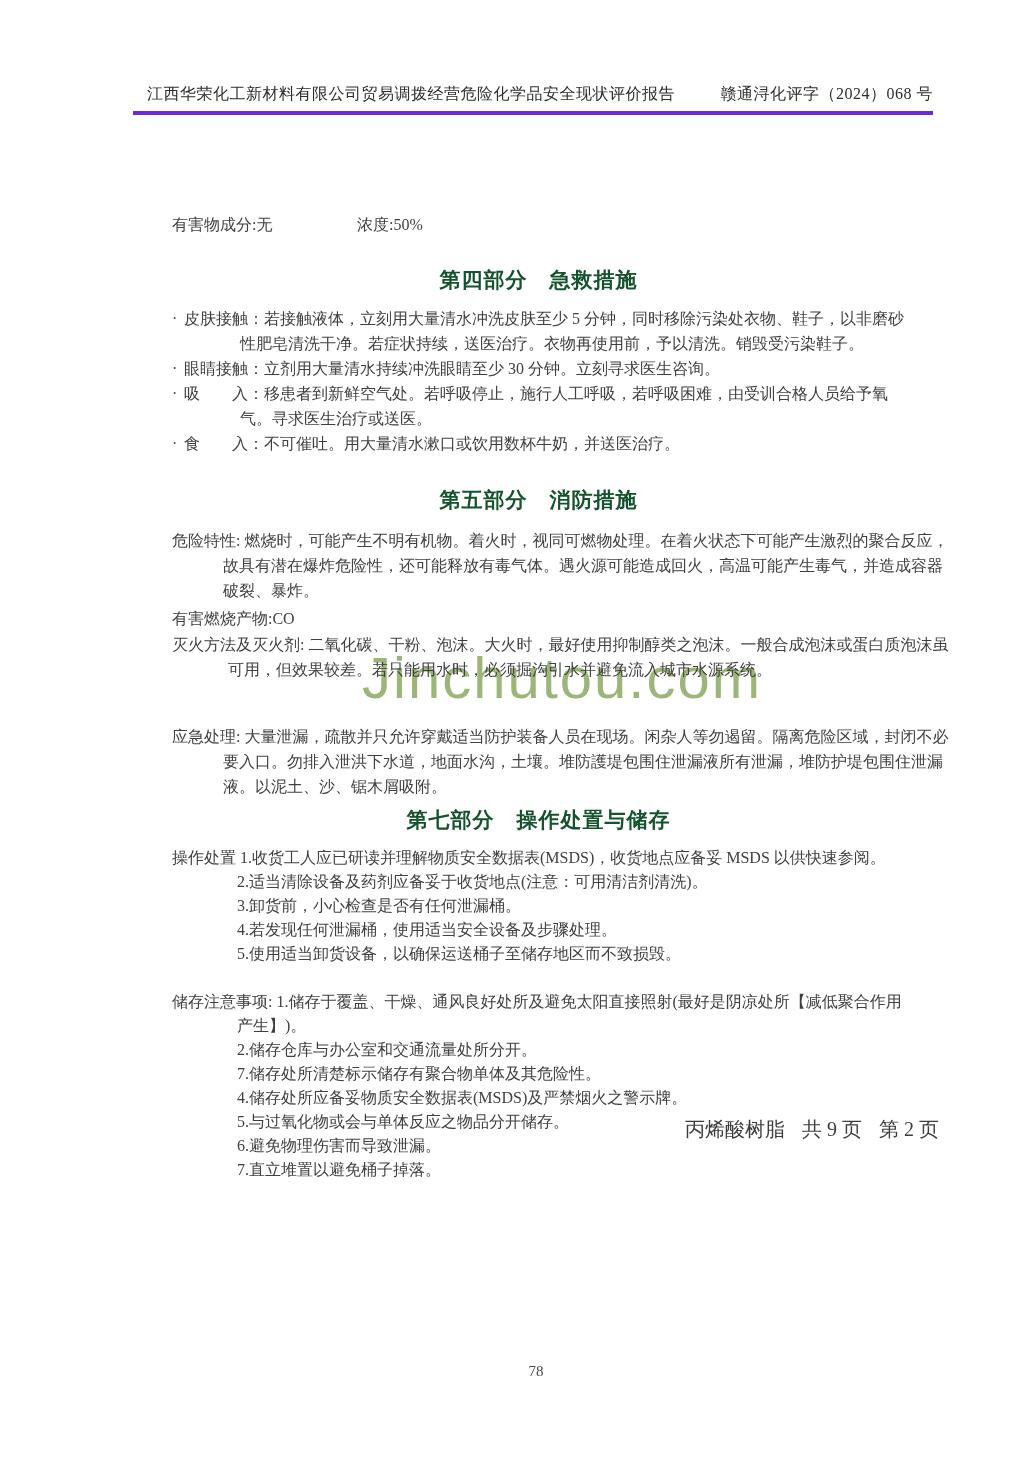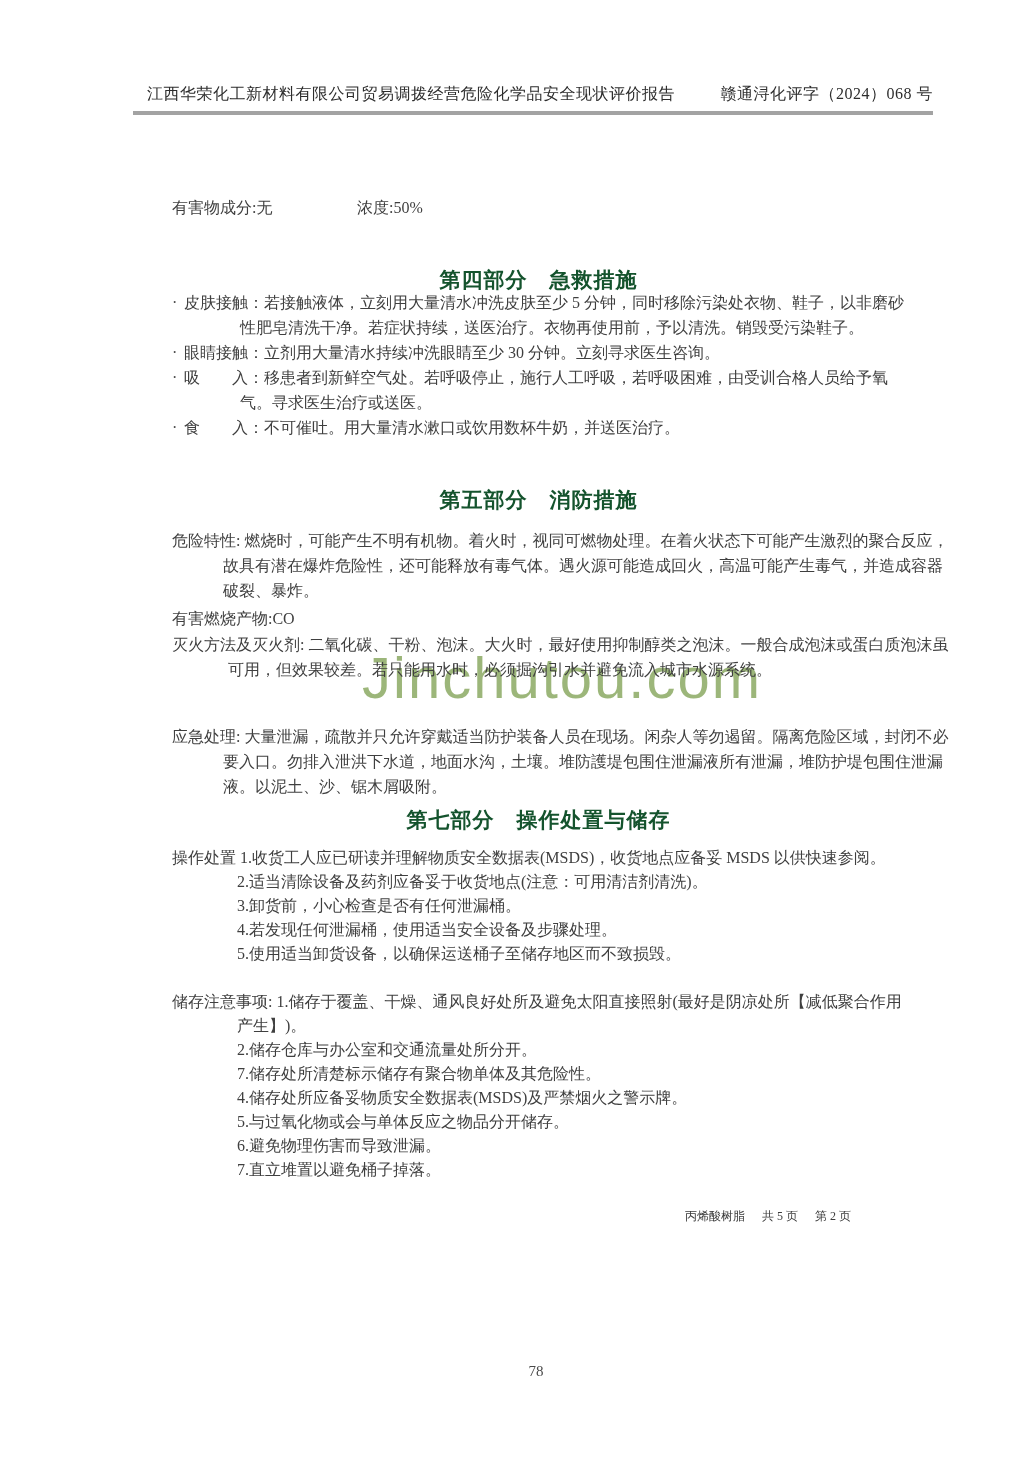--- a/index.html
+++ b/index.html
@@ -4,21 +4,21 @@
 <style>
   html,body { margin:0; padding:0; background:#ffffff; }
   .page {
     position:relative; width:1034px; height:1462px; background:#ffffff;
     overflow:hidden; font-family:"Liberation Serif","DejaVu Serif",serif;
     color:#3f3f3f;
   }
   
   .header {
     position:absolute; left:133px; top:84px; width:800px;
-    border-bottom:4px solid #a3a3a3; padding-bottom:6px;
+    border-bottom:4px solid #6d28d9; padding-bottom:6px;
     display:flex; justify-content:space-between; align-items:flex-end;
     font-size:16px; color:#2d2d2d; z-index:2;
   }
   .header-left { padding-left:14px; letter-spacing:0.5px; }
   .header-right { letter-spacing:0.5px; }
 
   
   .watermark {
     position:absolute; left:362px; top:644px; z-index:0;
     font-family:"Liberation Sans","DejaVu Sans",sans-serif;
@@ -40,48 +40,48 @@
 
   .fa-item  { padding-left:68px; text-indent:-68px; }
   .bullet   { display:inline-block; width:12px; text-indent:0; vertical-align:top; color:#4a4a4a; }
   .hang-51  { padding-left:51px; text-indent:-51px; }
   .hang-56  { padding-left:56px; text-indent:-56px; }
   .hang-65  { padding-left:65px; text-indent:-65px; }
   .lh24 { line-height:24px;font-family:Liberation Serif, serif; }
   .sub-item { margin-left:65px; }
 
   .footer {
-    position:absolute; left:685px; top:1208px; z-index:1;
-    font-size:12px; color:#3c3c3c; display:flex; gap:17px; white-space:nowrap;
+    position:absolute; left:685px; top:1116px; z-index:1;
+    font-size:20px; color:#3c3c3c; display:flex; gap:17px; white-space:nowrap;
   }
   .pagenum {
     position:absolute; left:0; top:1363px; width:1072px; text-align:center;
     font-size:15px; color:#4a4a4a; z-index:1;
   }
 </style>
 </head>
 <body>
 
 <div class="page">
 
   <div class="watermark">Jinchutou.com</div>
 
   <div class="header">
     <span class="header-left">江西华荣化工新材料有限公司贸易调拨经营危险化学品安全现状评价报告</span>
     <span class="header-right">赣通浔化评字（2024）068 号</span>
   </div>
 
-  <div class="blk" style="top:195px;">
+  <div class="blk" style="top:212px;">
     <span class="info-left">有害物成分:无</span>
     <span>浓度:50%</span>
   </div>
 
   <div class="sec-title" style="top:266px;">第四部分　急救措施</div>
 
-  <div class="blk" style="top:290px;">
+  <div class="blk" style="top:306px;">
     <div class="fa-item">
       <span class="bullet">·</span><span>皮肤接触：</span><span>若接触液体，立刻用大量清水冲洗皮肤至少 5 分钟，同时移除污染处衣物、鞋子，以非磨砂性肥皂清洗干净。若症状持续，送医治疗。衣物再使用前，予以清洗。销毁受污染鞋子。</span>
     </div>
     <div class="fa-item">
       <span class="bullet">·</span><span>眼睛接触：</span><span>立剂用大量清水持续冲洗眼睛至少 30 分钟。立刻寻求医生咨询。</span>
     </div>
     <div class="fa-item">
       <span class="bullet">·</span><span>吸　　入：</span><span>移患者到新鲜空气处。若呼吸停止，施行人工呼吸，若呼吸困难，由受训合格人员给予氧气。寻求医生治疗或送医。</span>
     </div>
     <div class="fa-item">
@@ -130,19 +130,19 @@
     <div class="sub-item">2.储存仓库与办公室和交通流量处所分开。</div>
     <div class="sub-item">7.储存处所清楚标示储存有聚合物单体及其危险性。</div>
     <div class="sub-item">4.储存处所应备妥物质安全数据表(MSDS)及严禁烟火之警示牌。</div>
     <div class="sub-item">5.与过氧化物或会与单体反应之物品分开储存。</div>
     <div class="sub-item">6.避免物理伤害而导致泄漏。</div>
     <div class="sub-item">7.直立堆置以避免桶子掉落。</div>
   </div>
 
   <div class="footer">
     <span>丙烯酸树脂</span>
-    <span>共 5 页</span>
+    <span>共 9 页</span>
     <span>第 2 页</span>
   </div>
 
   <div class="pagenum">78</div>
 
 </div>
 
 </body></html>

